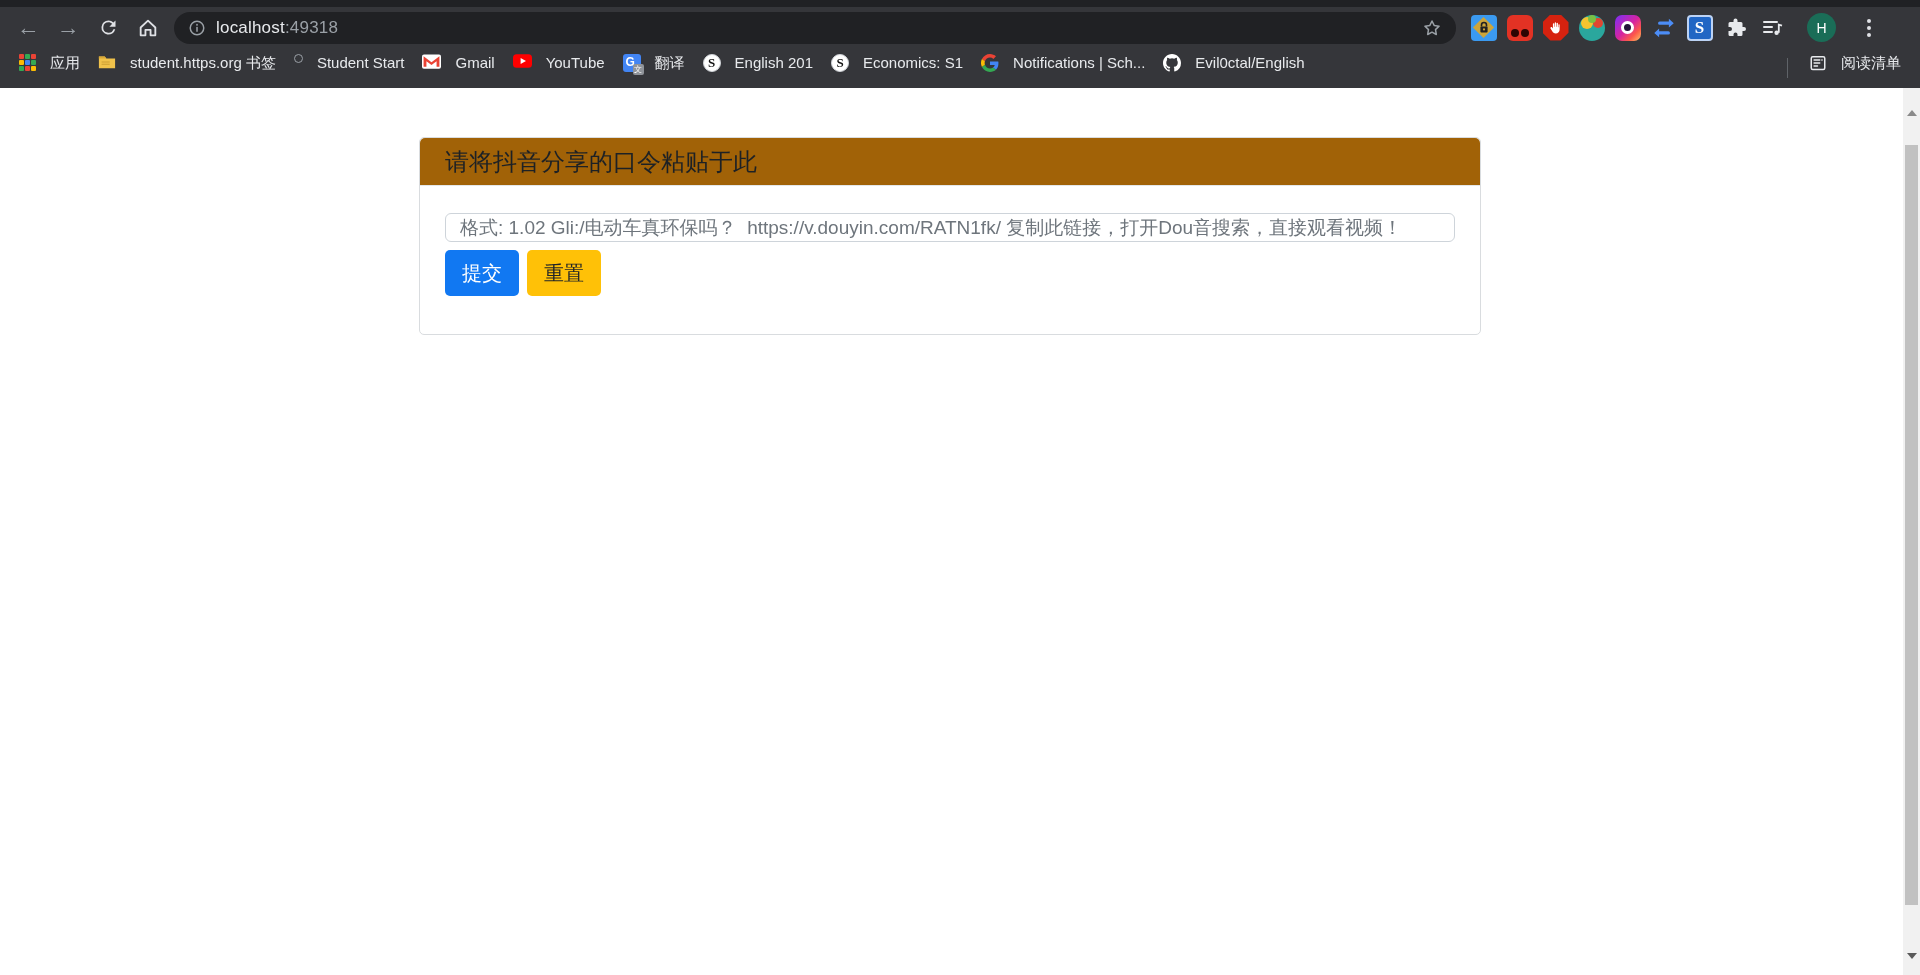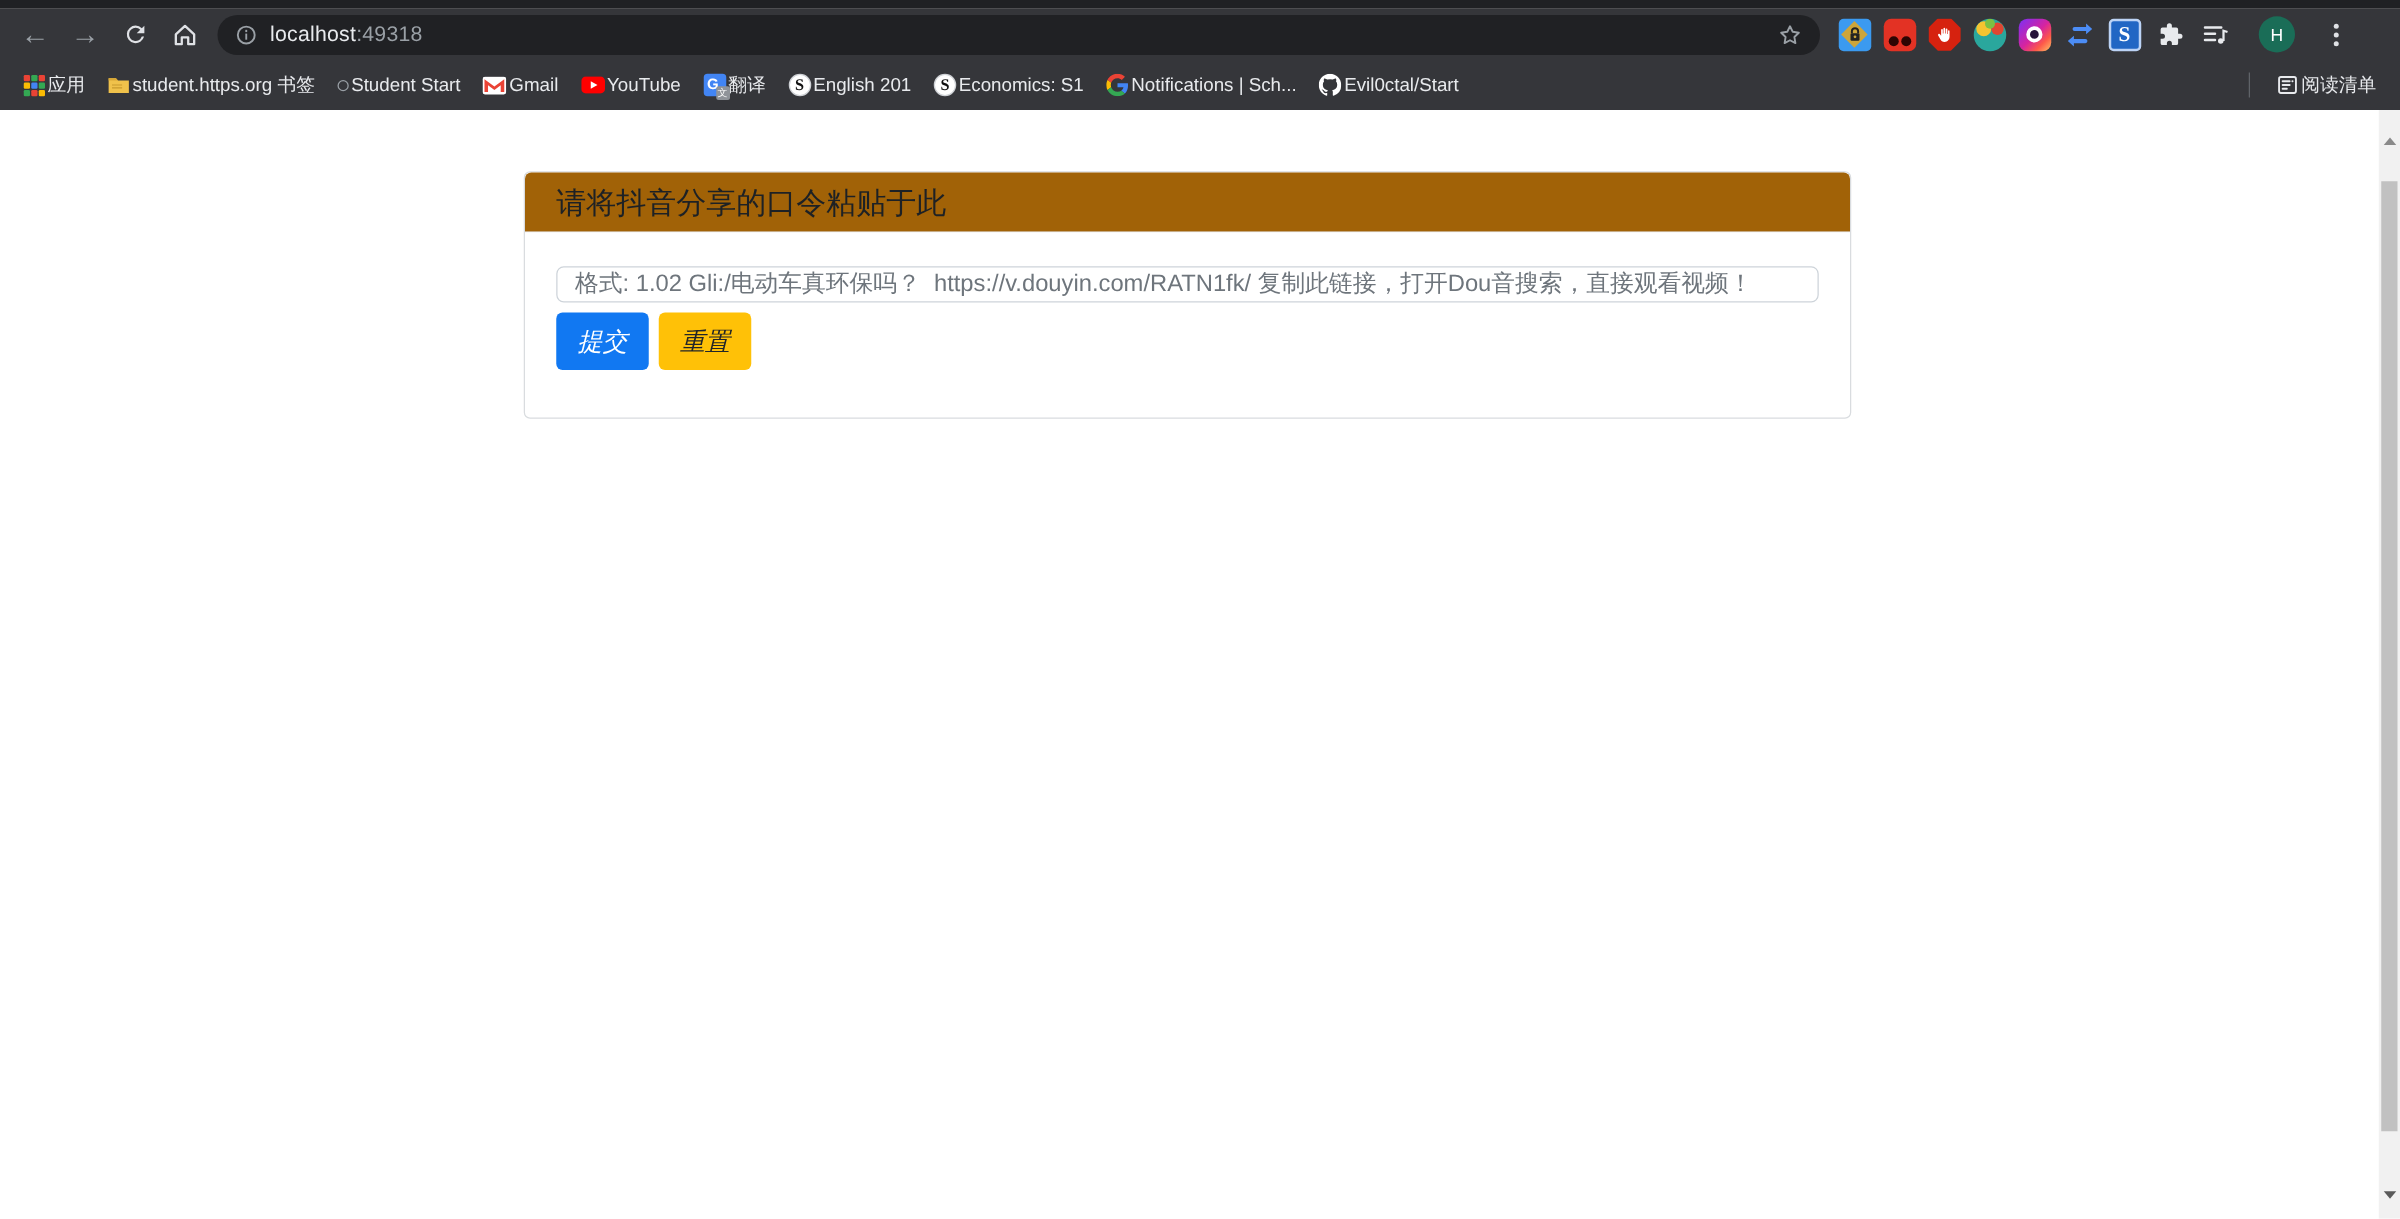--- a/index.html
+++ b/index.html
@@ -52,21 +52,21 @@
            display:flex; align-items:center; justify-content:center; }
 
   .avatar { width:29px; height:29px; border-radius:50%; background:#1a6d57; color:#fff; font-size:14px;
             display:flex; align-items:center; justify-content:center; margin-left:22px; flex:0 0 auto; }
   .kebab { margin-left:24px; display:flex; flex-direction:column; gap:3px; align-items:center; width:18px; }
   .kebab i { width:4px; height:4px; border-radius:50%; background:#dfe1e5; }
 
   
   .bookmarks-bar { height:40px; background:#35363a; display:flex; align-items:center; padding:0 10px;
                    color:#e8eaed; font-size:15px; }
-  .bm { display:flex; align-items:center; gap:2px; padding:0 9px; height:28px; border-radius:14px; white-space:nowrap; }
+  .bm { display:flex; align-items:flex-start; gap:14px; padding:0 9px; height:28px; border-radius:14px; white-space:nowrap; }
   .bm-label { color:#e8eaed; }
   .bm-right { margin-left:auto; display:flex; align-items:center; gap:12px; }
   .bm-divider { width:1px; height:20px; background:#5f6368; }
 
   .ic-apps { display:grid; grid-template-columns:repeat(3,5px); grid-gap:1px; }
   .ic-apps i { width:5px; height:5px; border-radius:1px; }
 
   .ic-ring { width:9px; height:9px; border:1.5px solid #9aa0a6; border-radius:50%; }
 
   .ic-schoology { width:18px; height:18px; border-radius:50%; background:#fff; border:1px solid #cfd2d6;
@@ -87,21 +87,21 @@
   .card-header { height:48px; background:#a16207; border-bottom:1px solid #e4e7e9;
                  border-radius:5px 5px 0 0; display:flex; align-items:center; padding:0 25px;
                  font-size:24px; color:#1d2125; }
   .card-body { padding:27px 25px 38px; }
   .din-input { width:100%; height:29px; border:1px solid #ced4da; border-radius:6px; padding:0 14px;
                font-size:19px; color:#a16207; outline:none; background:#fff;
                font-family:"Liberation Sans","DejaVu Sans",sans-serif; }
   .din-input::placeholder { color:#6e757c; opacity:1; }
   .btn-row { margin-top:8px; display:flex; gap:8px; }
   .btn { height:46px; min-width:74px; border:none; border-radius:5px; font-size:20px; padding:0 16px;
-         cursor:pointer; font-family:"Liberation Sans","DejaVu Sans",sans-serif;font-style:italic; }
+         cursor:pointer; font-family:"Liberation Sans","DejaVu Sans",sans-serif; }
   .btn-submit { background:#1178f2; color:#fff; }
   .btn-reset  { background:#ffc107; color:#212529; }
 
   
   .scrollbar { position:absolute; right:0; top:0; width:17px; height:887px; background:#f1f1f1; }
   .sb-up, .sb-down { position:absolute; left:0; width:17px; height:26px; display:flex; align-items:center; justify-content:center; }
   .sb-up { top:12px; } .sb-down { bottom:6px; }
   .tri-up { width:0; height:0; border-left:5px solid transparent; border-right:5px solid transparent; border-bottom:6px solid #8a8a8a; }
   .tri-down { width:0; height:0; border-left:5px solid transparent; border-right:5px solid transparent; border-top:6px solid #5a5a5a; }
   .sb-thumb { position:absolute; left:2px; top:57px; width:13px; height:760px; background:#c1c1c1; }
@@ -285,21 +285,21 @@
           <path fill="#FBBC05" d="M10.5 28.6a14.5 14.5 0 0 1 0-9.2l-7.9-6.2a24 24 0 0 0 0 21.6z"></path>
           <path fill="#34A853" d="M24 48c6.5 0 11.9-2.1 15.9-5.8l-7.8-6c-2.2 1.5-5 2.3-8.1 2.3-6.3 0-11.6-4.1-13.5-9.9l-7.9 6.2C6.5 42.6 14.6 48 24 48z"></path>
         </svg>
       <span class="bm-label">Notifications | Sch...</span>
     </div>
 
     <div class="bm">
       <svg width="18" height="18" viewBox="0 0 16 16">
           <path fill="#fff" d="M8 0C3.58 0 0 3.58 0 8c0 3.54 2.29 6.53 5.47 7.59.4.07.55-.17.55-.38 0-.19-.01-.82-.01-1.49-2.01.37-2.53-.49-2.69-.94-.09-.23-.48-.94-.82-1.13-.28-.15-.68-.52-.01-.53.63-.01 1.08.58 1.23.82.72 1.21 1.87.87 2.33.66.07-.52.28-.87.51-1.07-1.78-.2-3.64-.89-3.64-3.95 0-.87.31-1.59.82-2.15-.08-.2-.36-1.02.08-2.12 0 0 .67-.21 2.2.82a7.6 7.6 0 0 1 4 0c1.53-1.04 2.2-.82 2.2-.82.44 1.1.16 1.92.08 2.12.51.56.82 1.27.82 2.15 0 3.07-1.87 3.75-3.65 3.95.29.25.54.73.54 1.48 0 1.07-.01 1.93-.01 2.2 0 .21.15.46.55.38A8.01 8.01 0 0 0 16 8c0-4.42-3.58-8-8-8z"></path>
         </svg>
-      <span class="bm-label">Evil0ctal/Start</span>
+      <span class="bm-label">Evil0ctal/English</span>
     </div>
 
     <div class="bm-right">
       <div class="bm-divider"></div>
       <div class="bm">
         <svg width="18" height="18" viewBox="0 0 24 24">
             <rect x="3" y="3.5" width="18" height="17" rx="2" fill="none" stroke="#e8eaed" stroke-width="2"></rect>
             <path d="M6.8 8h7.5M6.8 12h7.5M6.8 16h4.5" stroke="#e8eaed" stroke-width="2" stroke-linecap="round"></path>
             <path d="M17.2 8h.2" stroke="#e8eaed" stroke-width="2" stroke-linecap="round"></path>
           </svg>

